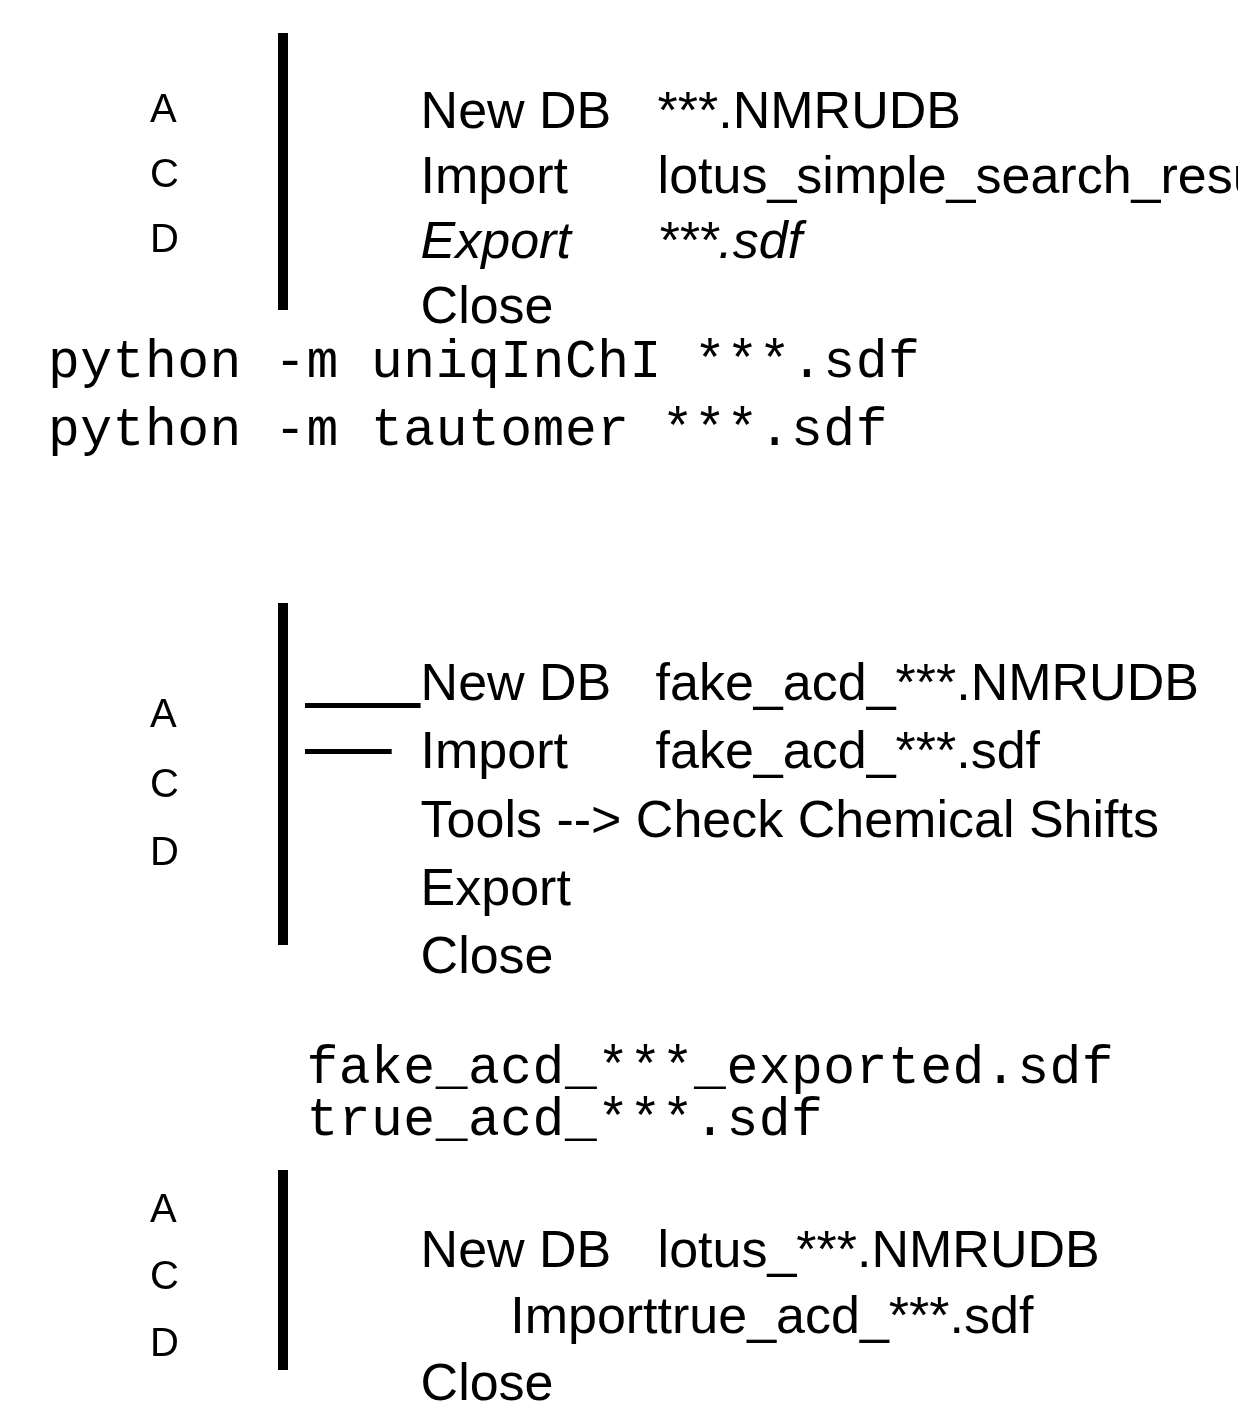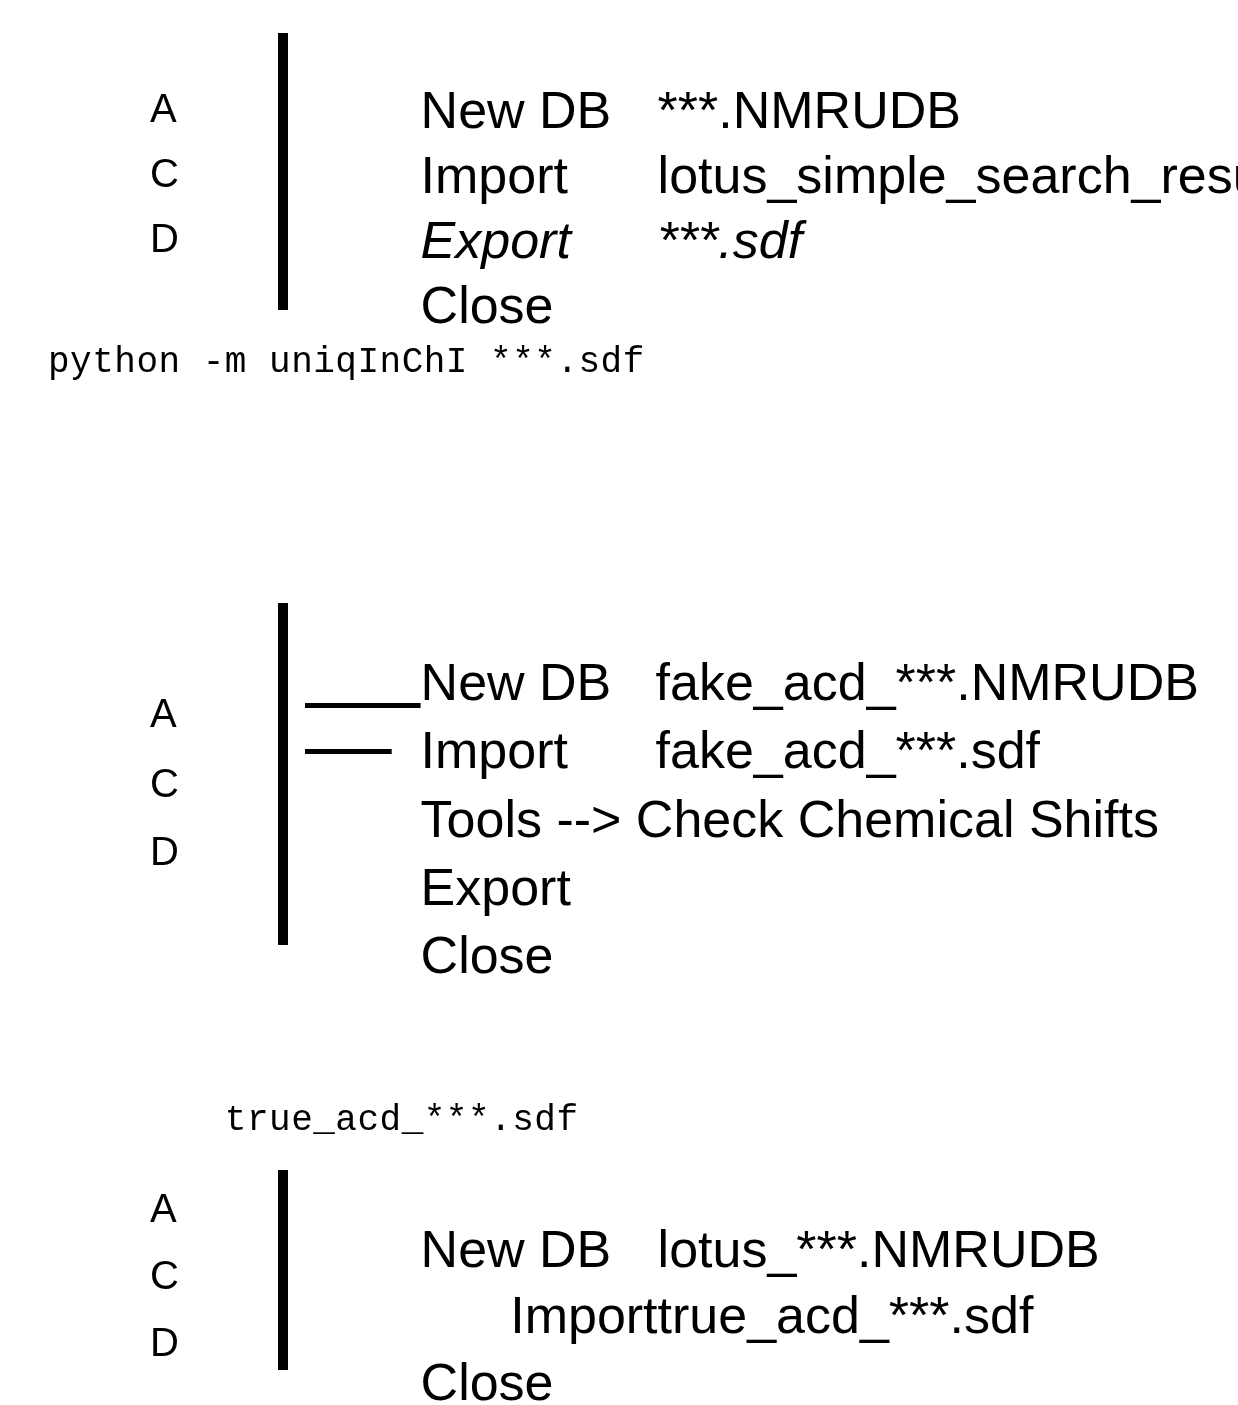--- a/index.html
+++ b/index.html
@@ -76,21 +76,21 @@
     display: inline-block;
     white-space: pre;
   }
 
   
   .cmd {
     position: absolute;
     left: 48px;
     white-space: pre;
     font-family: "Liberation Mono", "DejaVu Sans Mono", monospace;
-    font-size: 36px;
+    font-size: 53px;
     line-height: 46px;
     letter-spacing: 0.5px;
     color: #000;
   }
   .cmd.indent {
     left: 48px;
   }
 </style>
 </head>
 <body>
@@ -117,20 +117,21 @@
       <div class="acd-row" style="top:138px;font-style:italic;">
         <span class="act" style="width:237px;">Export</span><span class="arg">***.sdf</span>
       </div>
       <div class="acd-row" style="top:203px;">
         <span class="act" style="width:237px;">Close</span><span class="arg"></span>
       </div>
     </div>
   </div>
 
   <div class="cmd" style="top:340px;">python -m uniqInChI ***.sdf</div>
+  <div class="cmd" style="top:408px;">python -m tautomer ***.sdf</div>
 
   <div class="acd-block" style="left:150px; top:603px; width:1080px; height:350px;">
 
     <div class="acd-letters">
       <div class="acd-letter" style="top:90px;">A</div>
       <div class="acd-letter" style="top:160px;">C</div>
       <div class="acd-letter" style="top:228px;">D</div>
     </div>
 
     <div class="acd-bar" style="top:0px; height:342px;"></div>
@@ -147,20 +148,21 @@
       </div>
       <div class="acd-row" style="top:215px;">
         <span class="act" style="width:235px;">Export</span><span class="arg"></span>
       </div>
       <div class="acd-row" style="top:283px;">
         <span class="act" style="width:235px;">Close</span><span class="arg"></span>
       </div>
     </div>
   </div>
 
+  <div class="cmd indent" style="top:1046px;">        fake_acd_***_exported.sdf</div>
   <div class="cmd indent" style="top:1098px;">        true_acd_***.sdf</div>
 
   <div class="acd-block" style="left:150px; top:1170px; width:1080px; height:210px;">
 
     <div class="acd-letters">
       <div class="acd-letter" style="top:18px;">A</div>
       <div class="acd-letter" style="top:85px;">C</div>
       <div class="acd-letter" style="top:152px;">D</div>
     </div>
 

